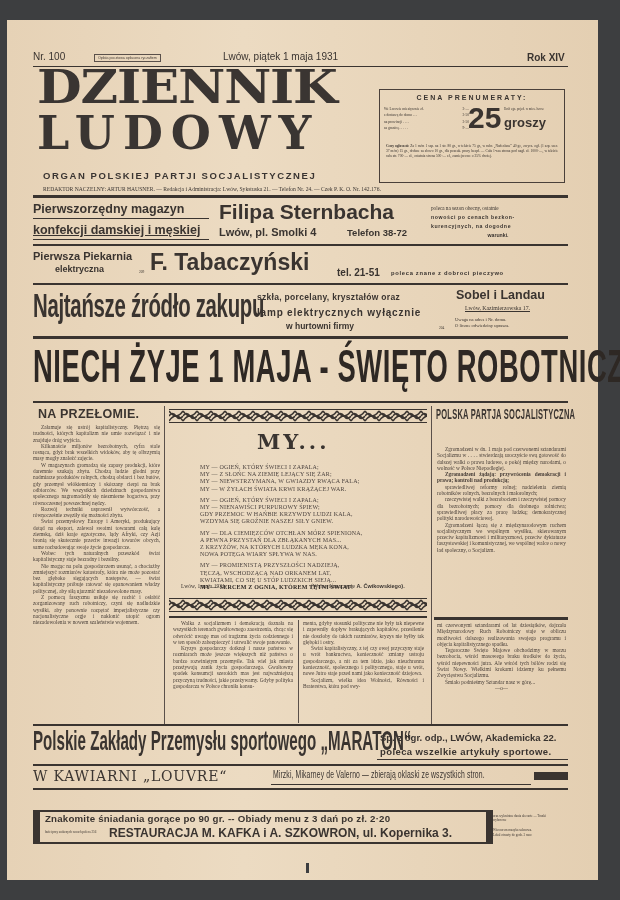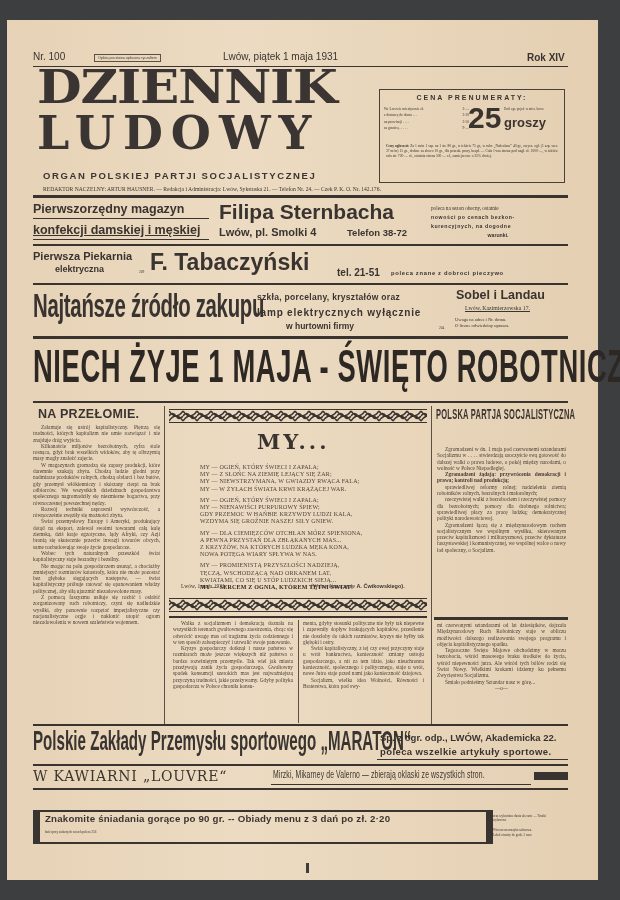--- a/index.html
+++ b/index.html
@@ -201,20 +201,21 @@
   <div class="rule" style="left:264px;top:764px;width:260px;height:1px;"></div>
   <div class="rule" style="left:527px;top:752px;width:34px;height:8px;"></div>
   <div class="rule" style="left:26px;top:768px;width:535px;height:1.5px;"></div>
 
   <div class="abs" style="left:26px;top:790px;width:460px;height:34px;border:2px solid #3a3430;box-sizing:border-box;">
     <div class="rule" style="left:0;top:0;width:5px;height:30px;"></div>
     <div class="rule" style="right:0;top:0;width:5px;height:30px;"></div>
     <div class="abs sans" style="left:10px;top:1px;font-size:9.7px;font-weight:bold;white-space:nowrap;letter-spacing:.2px;">Znakomite śniadania gorące po 90 gr. -- Obiady menu z 3 dań po zł. 2·20</div>
     <div class="abs" style="left:458px;top:2px;width:66px;font-size:3.2px;line-height:4px;">oraz wykwintne dania ala carte — Trunki wyborowe</div>
     <div class="abs" style="left:10px;top:18px;width:60px;font-size:3.2px;line-height:4px;"><span>bufet przy zniżonych cenach poleca</span> <span>256</span></div>
+    <div class="abs sans" style="left:74px;top:14px;font-size:12px;font-weight:bold;white-space:nowrap;">RESTAURACJA M. KAFKA i A. SZKOWRON, ul. Kopernika 3.</div>
     <div class="abs" style="left:458px;top:16px;width:66px;font-size:3.2px;line-height:5px;">
       <div>Wieczorem muzyka salonowa.</div>
       <div>Lokal otwarty do godz. 3 rano</div>
     </div>
   </div>
 
   <div class="abs" style="left:299px;top:843px;width:3px;height:10px;background:#3d3e40;"></div>
 </div>
 
 </body></html>

